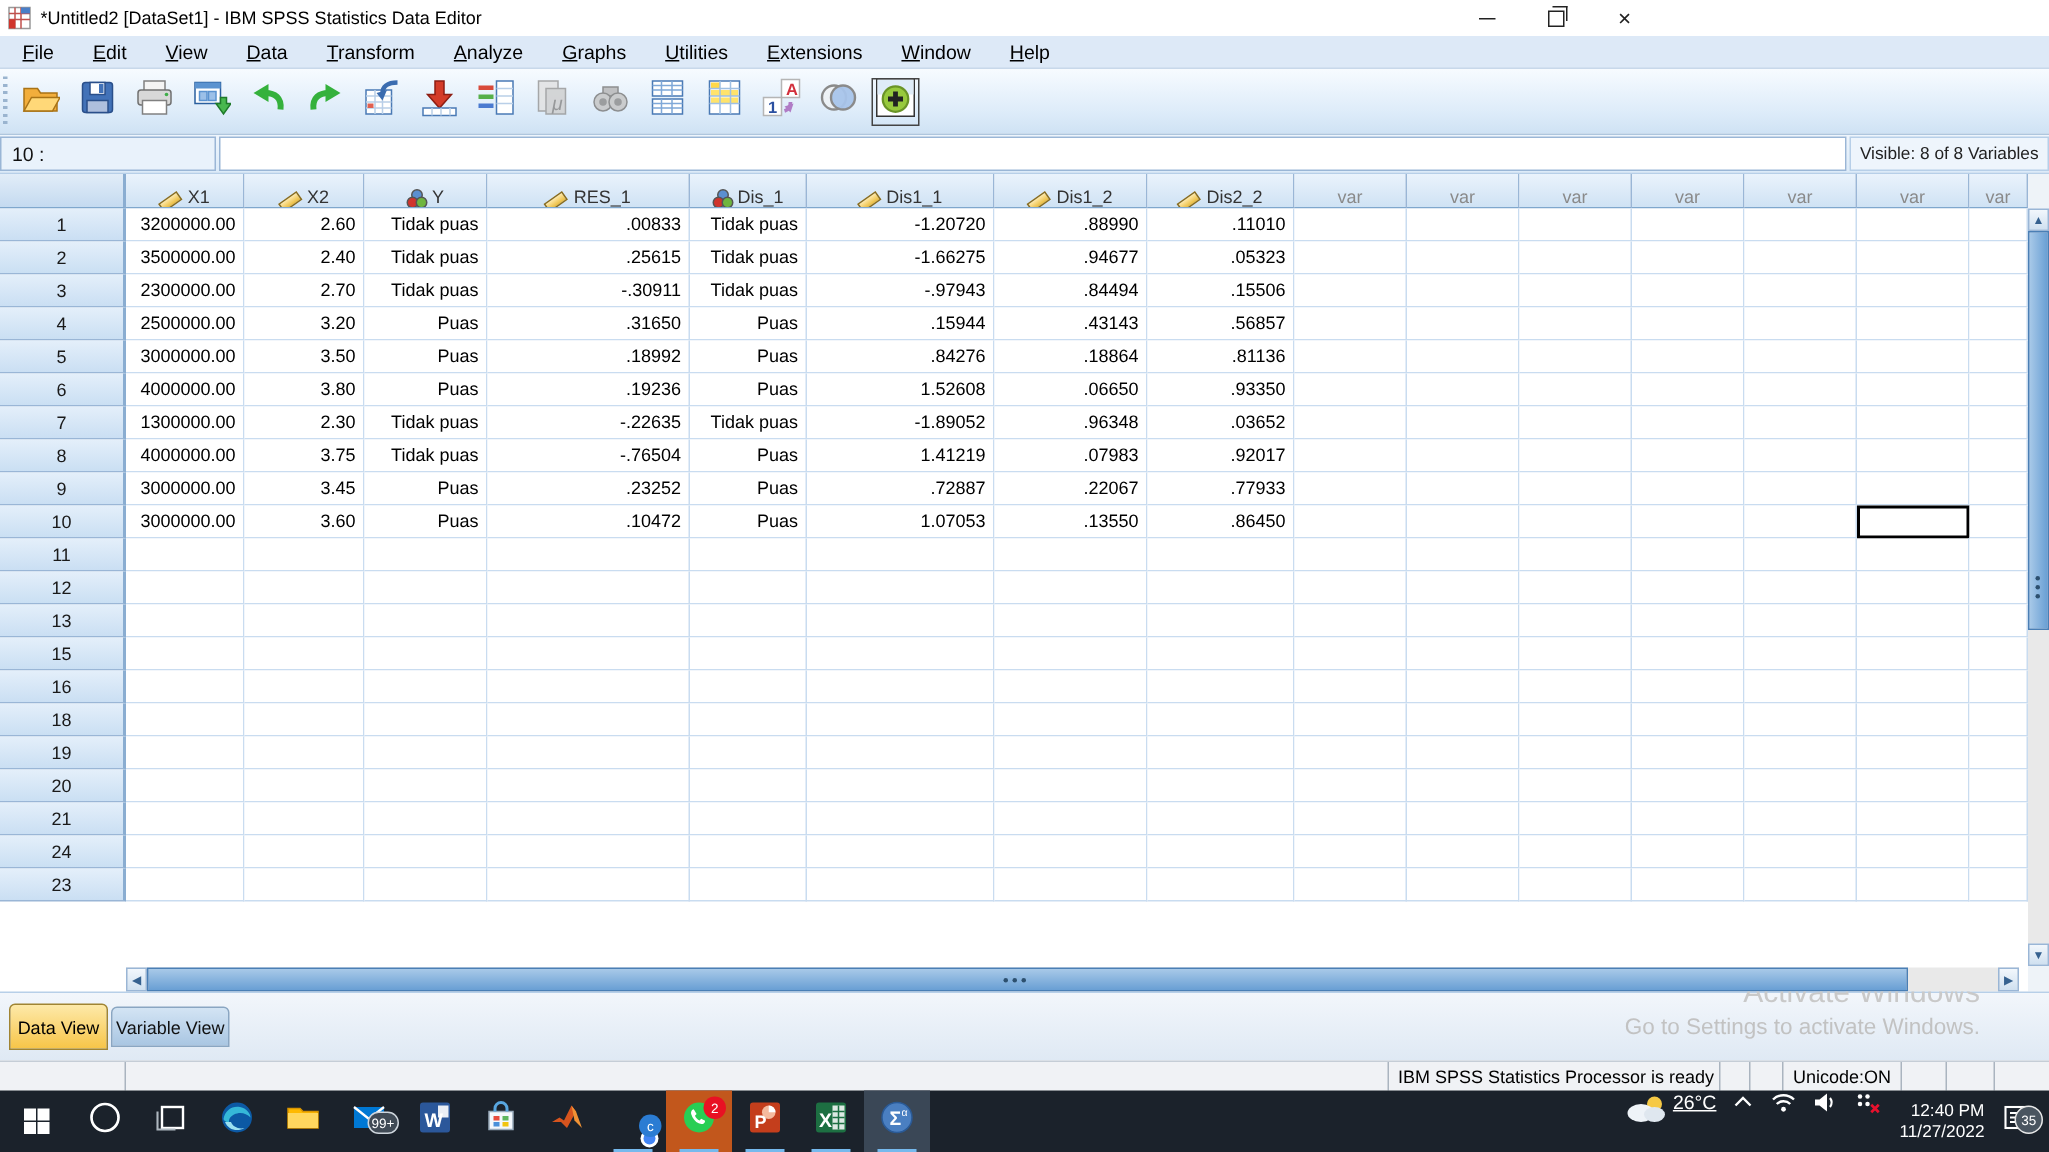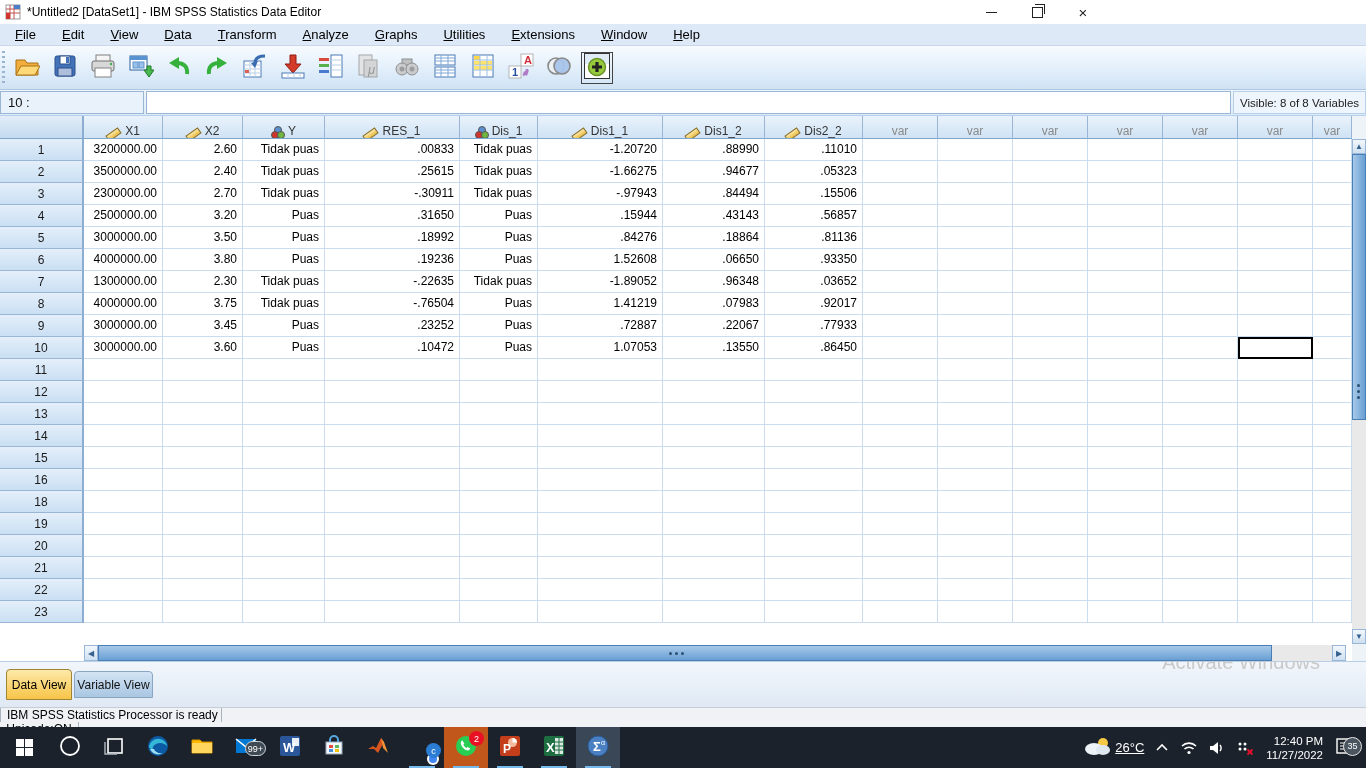--- a/index.html
+++ b/index.html
@@ -74,39 +74,39 @@
   .wm1{font-size:20px;color:#c9c9c9;transform:translateY(-10px);text-align:right;}
   .wm2{left:1000px;top:676px;width:320px;font-size:15px;color:#c2c2c2;text-align:right;z-index:3;}
 
   
   .tabstrip{left:0;top:661px;width:1366px;height:46px;background:linear-gradient(#f2f6fb,#dfe9f4);border-top:1px solid #b7cfe8;box-sizing:border-box;}
   .tab{position:absolute;font-size:12px;display:flex;align-items:center;justify-content:center;border-radius:4px 4px 0 0;box-sizing:border-box;}
   .tab-data{left:6px;top:669px;width:66px;height:31px;background:linear-gradient(#fde9a9,#f7c548);border:1px solid #a08433;font-weight:normal;color:#000;z-index:4;}
   .tab-var{left:74px;top:671px;width:79px;height:27px;background:linear-gradient(#d3e4f4,#a9c6e2);border:1px solid #8aa6c2;color:#111;z-index:4;}
 
   
-  .statusbar{left:0;top:707px;width:1366px;height:20px;background:#f0f2f5;border-top:1px solid #c5cdd6;box-sizing:border-box;display:flex;font-size:12px;color:#000;flex-direction:column;}
+  .statusbar{left:0;top:707px;width:1366px;height:20px;background:#f0f2f5;border-top:1px solid #c5cdd6;box-sizing:border-box;display:flex;font-size:12px;color:#000;}
   .seg{box-sizing:border-box;border-right:1px solid #aab4bf;height:100%;display:flex;align-items:center;padding:0 6px;white-space:nowrap;}
 
   
   .taskbar{left:0;top:727px;width:1366px;height:41px;background:#1b222b;display:flex;align-items:stretch;z-index:10;}
   .startbtn{width:48px;display:flex;align-items:center;justify-content:center;}
   .winlogo{display:grid;grid-template-columns:8px 8px;grid-template-rows:8px 8px;gap:1px;}
   .winlogo i{background:#fff;}
   .searchbox{width:346px;background:#fff;border:1px solid #8a8a8a;box-sizing:border-box;display:flex;align-items:center;gap:8px;padding-left:12px;}
   .searchbox input{border:none;outline:none;font-size:14px;color:#333;font-family:"Liberation Sans",sans-serif;width:250px;background:transparent;}
   .tslot{width:44px;display:flex;align-items:center;justify-content:center;position:relative;}
   .tslot.running::after{content:"";position:absolute;left:9px;bottom:0;width:26px;height:2px;background:#76b9ed;}
   .tslot.active-app{background:#3a4756;}
   .tslot.attention{background:#c2571c;}
   .badge{position:absolute;right:4px;top:4px;min-width:15px;height:15px;border-radius:8px;background:#e81123;color:#fff;font-size:9px;display:flex;align-items:center;justify-content:center;padding:0 2px;box-sizing:border-box;}
   .badge.dark{background:#404a55;right:2px;top:14px;border:1px solid #cfd6dd;}
   .badge.blue{background:#2b7cd3;right:3px;top:16px;}
   .tray{margin-left:auto;display:flex;align-items:center;color:#fff;}
-  .tray .titem{display:flex;align-items:center;justify-content:center;padding:0 5px;height:100%;text-decoration:underline;}
+  .tray .titem{display:flex;align-items:flex-start;justify-content:center;padding:0 5px;height:100%;text-decoration:underline;}
   .temp{font-size:13px;margin-left:2px;}
   .clock{text-align:right;font-size:11.5px;line-height:14px;padding:0 7px;}
   .notifslot{position:relative;padding:0 10px 0 4px;display:flex;align-items:center;}
   .ncount{position:absolute;right:4px;bottom:4px;width:17px;height:17px;border-radius:50%;background:#4a5560;border:1px solid #e8e8e8;color:#fff;font-size:9px;display:flex;align-items:center;justify-content:center;}
   .i-chrome{width:22px;height:22px;border-radius:50%;background:conic-gradient(from 60deg,#fbbc05 0 120deg,#34a853 0 240deg,#ea4335 0 360deg);position:relative;}
   .i-chrome::before{content:"";position:absolute;left:5px;top:5px;width:12px;height:12px;border-radius:50%;background:#fff;}
   .i-chrome::after{content:"";position:absolute;left:7px;top:7px;width:8px;height:8px;border-radius:50%;background:#4285f4;}
 </style>
 </head>
 <body>
@@ -577,38 +577,20 @@
         <div class="gc dcell" style="width: 98px;"></div>
         <div class="gc dcell" style="width: 75px;"></div>
         <div class="gc dcell" style="width: 75px;"></div>
         <div class="gc dcell" style="width: 75px;"></div>
         <div class="gc dcell" style="width: 75px;"></div>
         <div class="gc dcell" style="width: 75px;"></div>
         <div class="gc dcell" style="width: 75px;"></div>
         <div class="gc dcell" style="width: 39px;"></div>
       </div>
       <div class="grow">
-        <div class="gc rhdr" style="width: 84px;">14</div>
-        <div class="gc dcell" style="width: 79px;"></div>
-        <div class="gc dcell" style="width: 80px;"></div>
-        <div class="gc dcell" style="width: 82px;"></div>
-        <div class="gc dcell" style="width: 135px;"></div>
-        <div class="gc dcell" style="width: 78px;"></div>
-        <div class="gc dcell" style="width: 125px;"></div>
-        <div class="gc dcell" style="width: 102px;"></div>
-        <div class="gc dcell" style="width: 98px;"></div>
-        <div class="gc dcell" style="width: 75px;"></div>
-        <div class="gc dcell" style="width: 75px;"></div>
-        <div class="gc dcell" style="width: 75px;"></div>
-        <div class="gc dcell" style="width: 75px;"></div>
-        <div class="gc dcell" style="width: 75px;"></div>
-        <div class="gc dcell" style="width: 75px;"></div>
-        <div class="gc dcell" style="width: 39px;"></div>
-      </div>
-      <div class="grow">
         <div class="gc rhdr" style="width: 84px;">15</div>
         <div class="gc dcell" style="width: 79px;"></div>
         <div class="gc dcell" style="width: 80px;"></div>
         <div class="gc dcell" style="width: 82px;"></div>
         <div class="gc dcell" style="width: 135px;"></div>
         <div class="gc dcell" style="width: 78px;"></div>
         <div class="gc dcell" style="width: 125px;"></div>
         <div class="gc dcell" style="width: 102px;"></div>
         <div class="gc dcell" style="width: 98px;"></div>
         <div class="gc dcell" style="width: 75px;"></div>
@@ -703,21 +685,21 @@
         <div class="gc dcell" style="width: 98px;"></div>
         <div class="gc dcell" style="width: 75px;"></div>
         <div class="gc dcell" style="width: 75px;"></div>
         <div class="gc dcell" style="width: 75px;"></div>
         <div class="gc dcell" style="width: 75px;"></div>
         <div class="gc dcell" style="width: 75px;"></div>
         <div class="gc dcell" style="width: 75px;"></div>
         <div class="gc dcell" style="width: 39px;"></div>
       </div>
       <div class="grow">
-        <div class="gc rhdr" style="width: 84px;">22</div>
+        <div class="gc rhdr" style="width: 84px;">24</div>
         <div class="gc dcell" style="width: 79px;"></div>
         <div class="gc dcell" style="width: 80px;"></div>
         <div class="gc dcell" style="width: 82px;"></div>
         <div class="gc dcell" style="width: 135px;"></div>
         <div class="gc dcell" style="width: 78px;"></div>
         <div class="gc dcell" style="width: 125px;"></div>
         <div class="gc dcell" style="width: 102px;"></div>
         <div class="gc dcell" style="width: 98px;"></div>
         <div class="gc dcell" style="width: 75px;"></div>
         <div class="gc dcell" style="width: 75px;"></div>
@@ -768,20 +750,21 @@
         </span>
       </div>
     <div class="htrack"></div>
     <div class="sarrow">▶</div>
   </div>
 
   <div class="abs tabstrip"></div>
   <div class="abs wm1wrap">
       <div class="wm1">Activate Windows</div>
     </div>
+  <div class="abs wm2">Go to Settings to activate Windows.</div>
   <div class="abs tab tab-data">Data View</div>
   <div class="abs tab tab-var">Variable View</div>
 
   <div class="abs statusbar">
     <div class="seg" style="width:84px"></div>
     <div class="seg" style="width:841px;border-right:none"></div>
     <div class="seg" style="width:222px;border-left:1px solid #aab4bf">IBM SPSS Statistics Processor is ready</div>
     <div class="seg" style="width:20px"></div>
     <div class="seg" style="width:22px"></div>
     <div class="seg" style="width:79px;justify-content:center">Unicode:ON</div>

